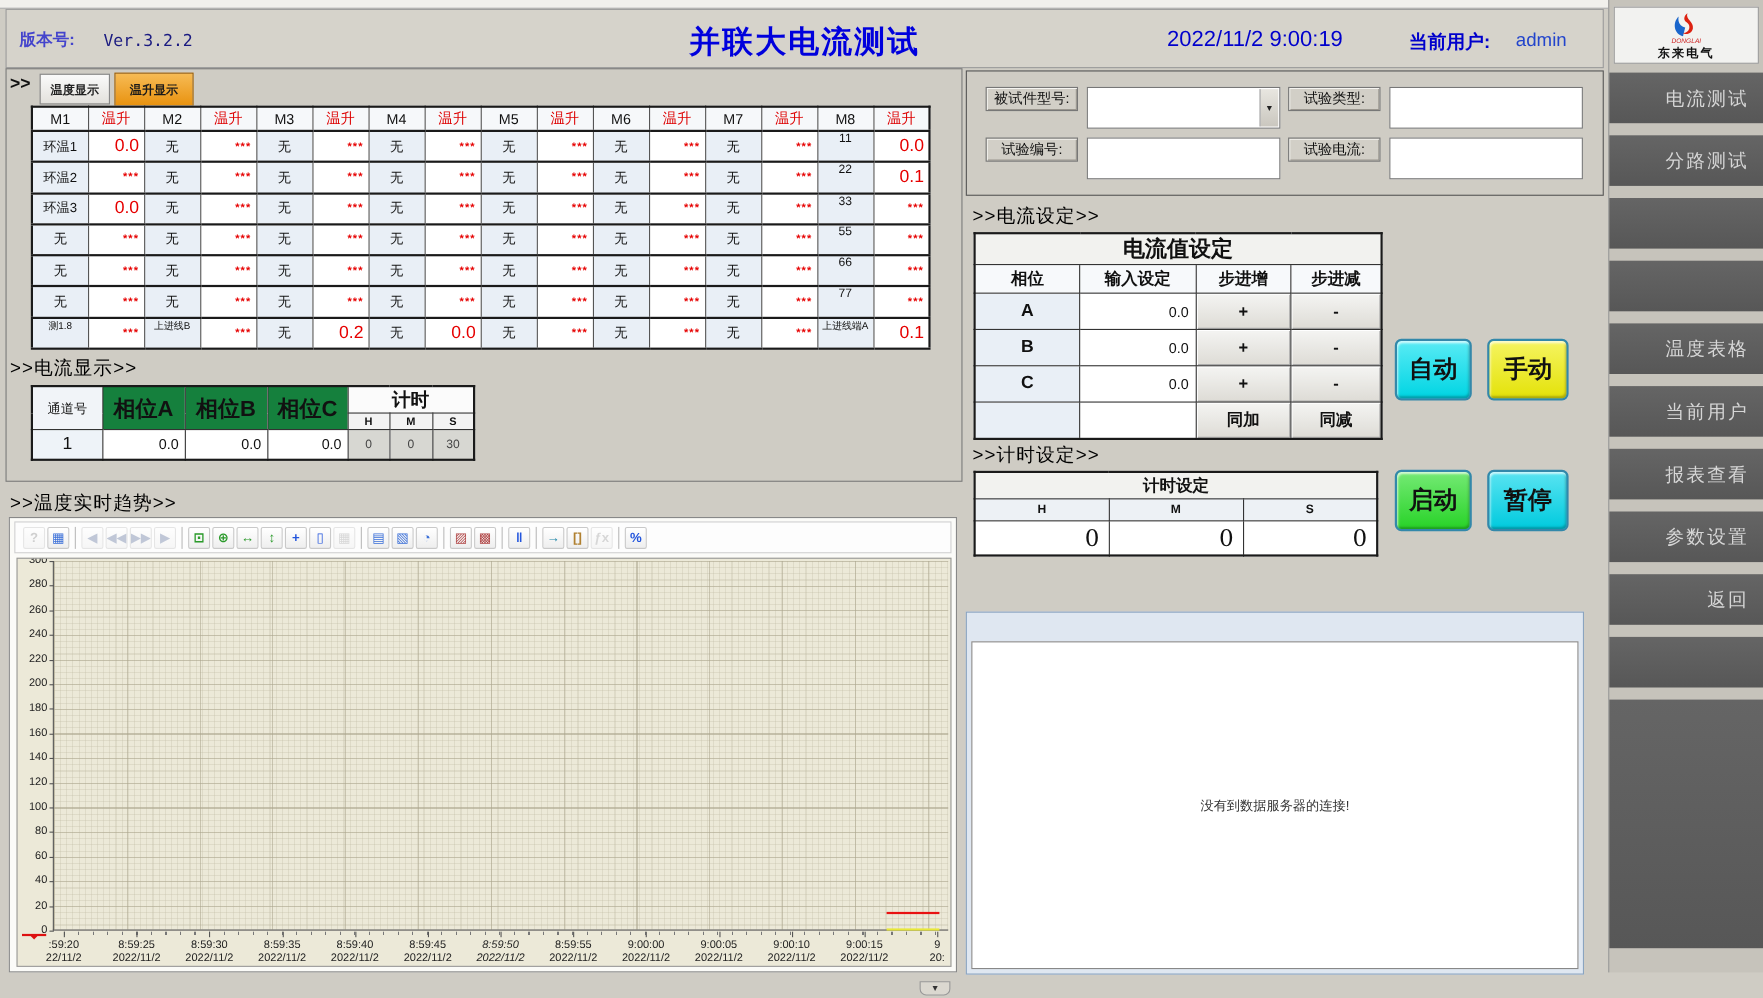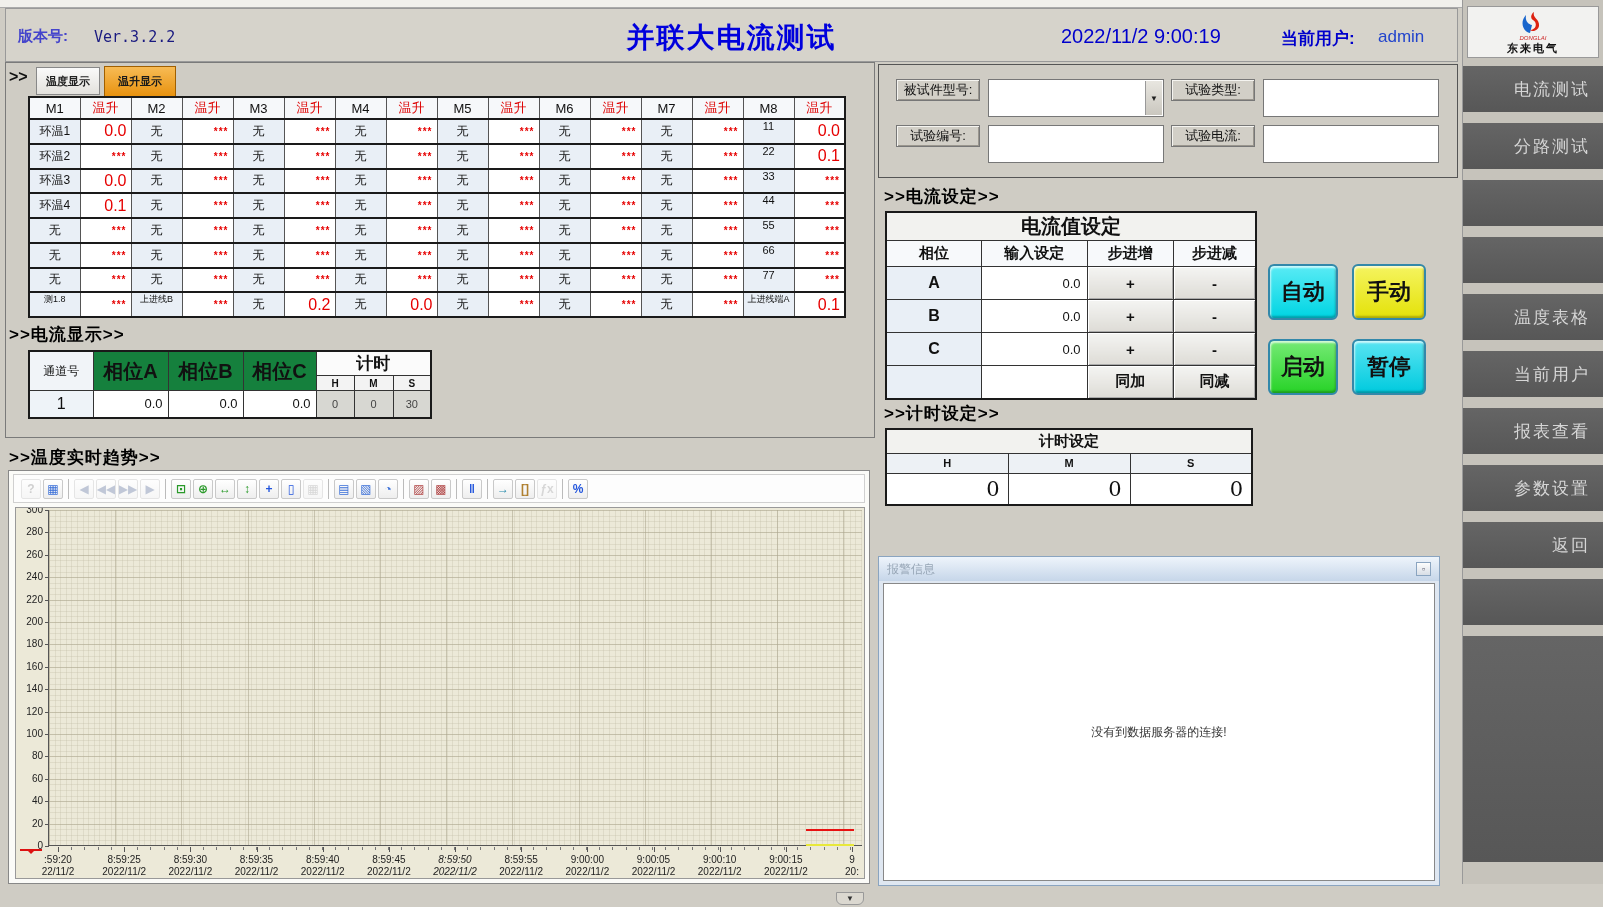--- a/index.html
+++ b/index.html
@@ -38,21 +38,21 @@
   .temp-table th { height:22px; background:#f6f8fa; font-size:13px; font-weight:normal; }
   .temp-table th.rise-h { color:#dd0000; }
   .temp-table td { height:24px; }
   .temp-table td.lab { background:#e9eff6; text-align:center; font-size:12px; }
   .temp-table td.lab.numlab { font-size:11px; vertical-align:top; }
   .temp-table td.lab.smalllab { font-size:9px; vertical-align:top; }
   .temp-table td.val { background:#fff; color:#e60000; text-align:right; padding-right:4px; }
   .temp-table td.val.num { font-size:16px; }
   .temp-table td.val.star { font-size:10px; font-weight:bold; letter-spacing:1px; }
 
-  .sec-title { position:absolute; font-size:17px; font-weight:bold; color:#000; letter-spacing:1px; }
+  .sec-title { position:absolute; font-size:17px; font-weight:normal; color:#000; letter-spacing:1px; }
 
   .cur-table { position:absolute; left:28px; top:350px; width:402px; border:2px solid #1a1a1a; background:#fff; }
   .cur-table th, .cur-table td { border:1px solid #333; text-align:center; overflow:hidden; white-space:nowrap; }
   .cur-table .ch-h { font-size:12px; font-weight:normal; background:#f1f4f8; width:64px; }
   .cur-table .ph-h { font-size:20px; background:#15803d; width:75px; }
   .cur-table .tm-h { font-size:17px; height:19px; background:#fbfbfb; }
   .cur-table .hms-h { font-size:10px; height:15px; background:#f3f3f3; width:38px; }
   .cur-table .ch-v { font-size:16px; background:#eef3f8; height:27px; }
   .cur-table .ph-v { font-size:13px; text-align:right; padding-right:5px; background:#fff; }
   .cur-table .hms-v { font-size:11px; background:#d7d7d2; color:#444; }
@@ -92,21 +92,21 @@
   .set-table { position:absolute; left:885px; top:211px; width:372px; border:2px solid #1a1a1a; background:#fff; }
   .set-table th, .set-table td { border:1px solid #333; text-align:center; overflow:hidden; }
   .set-table .t-title { height:24px; font-size:20px; font-weight:bold; background:#f2f2ef; }
   .set-table .t-head { height:26px; font-size:15px; font-weight:bold; background:#f7f9fb; }
   .set-table td { height:33px; }
   .set-table .ph { background:#e9eff6; font-size:16px; font-weight:bold; }
   .set-table .inp { background:#fff; font-size:13px; text-align:right; padding-right:6px; }
   .set-table .stepbtn { background:linear-gradient(#f4f4f2,#dddbd5); font-size:15px; font-weight:bold; box-shadow:inset 1px 1px 0 #fff, inset -1px -1px 0 #aaa; }
 
   .ctl-grid { position:absolute; left:1268px; top:264px; width:162px; display:grid; grid-template-columns:70px 74px; column-gap:14px; row-gap:19px; }
-  .ctl-btn { height:56px; border-radius:6px; border:2px solid #3388aa; box-shadow:inset 1px 2px 2px rgba(255,255,255,.7), inset -1px -2px 2px rgba(0,0,0,.25); display:flex; align-items:center; justify-content:center; font-size:22px; font-weight:bold; color:#111; }
+  .ctl-btn { height:56px; border-radius:6px; border:2px solid #3388aa; box-shadow:inset 1px 2px 2px rgba(255,255,255,.7), inset -1px -2px 2px rgba(0,0,0,.25); display:flex; align-items:center; justify-content:center; font-size:22px; font-weight:bold; color:#111;margin-top:44px; }
 
   .timer-table { position:absolute; left:885px; top:428px; width:368px; border:2px solid #1a1a1a; background:#fff; }
   .timer-table th, .timer-table td { border:1px solid #333; text-align:center; }
   .timer-table .t-title { height:24px; font-size:15px; font-weight:bold; background:#f2f2ef; }
   .timer-table .hms { height:20px; font-size:11px; font-weight:bold; background:#edf1f5; }
   .timer-table td { height:32px; font-size:21px; text-align:right; padding-right:8px; font-family:"DejaVu Serif",serif; }
 
   .alarm-win { position:absolute; left:878px; top:556px; width:562px; height:330px; border:1px solid #8aa4c0; background:#dfe7f1; }
   .alarm-title { height:24px; background:linear-gradient(#eef4fb,#c6d6e9); display:flex; align-items:center; padding:0 8px; font-size:12px; color:#97a6b6; }
   .alarm-close { margin-left:auto; width:15px; height:14px; background:linear-gradient(#fdfdfd,#d8dee6); border:1px solid #8aa4c0; font-size:9px; line-height:12px; text-align:center; color:#556; }
@@ -222,38 +222,20 @@
         <td class="val star">***</td>
         <td class="lab">无</td>
         <td class="val star">***</td>
         <td class="lab">无</td>
         <td class="val star">***</td>
         <td class="lab">无</td>
         <td class="val star">***</td>
         <td class="lab">无</td>
         <td class="val star">***</td>
         <td class="lab numlab">33</td>
-        <td class="val star">***</td>
-      </tr>
-      <tr>
-        <td class="lab">环温4</td>
-        <td class="val num">0.1</td>
-        <td class="lab">无</td>
-        <td class="val star">***</td>
-        <td class="lab">无</td>
-        <td class="val star">***</td>
-        <td class="lab">无</td>
-        <td class="val star">***</td>
-        <td class="lab">无</td>
-        <td class="val star">***</td>
-        <td class="lab">无</td>
-        <td class="val star">***</td>
-        <td class="lab">无</td>
-        <td class="val star">***</td>
-        <td class="lab numlab">44</td>
         <td class="val star">***</td>
       </tr>
       <tr>
         <td class="lab">无</td>
         <td class="val star">***</td>
         <td class="lab">无</td>
         <td class="val star">***</td>
         <td class="lab">无</td>
         <td class="val star">***</td>
         <td class="lab">无</td>
@@ -590,18 +572,14 @@
   <tbody>
     <tr>
       <td>0</td>
       <td>0</td>
       <td>0</td>
     </tr>
   </tbody>
 </table>
 
 <div class="alarm-win">
-  <div class="alarm-title">
-    <span>报警信息</span>
-    <span class="alarm-close">▫</span>
-  </div>
   <div class="alarm-body">没有到数据服务器的连接!</div>
 </div>
 
 </body></html>

